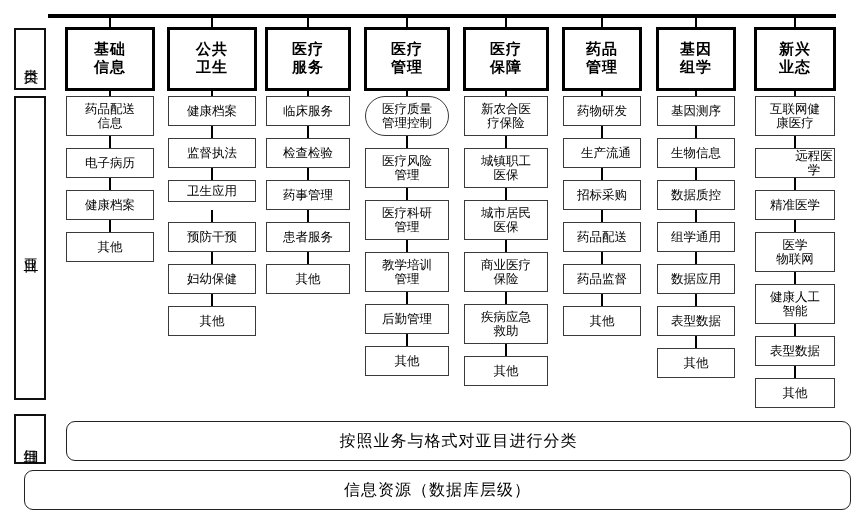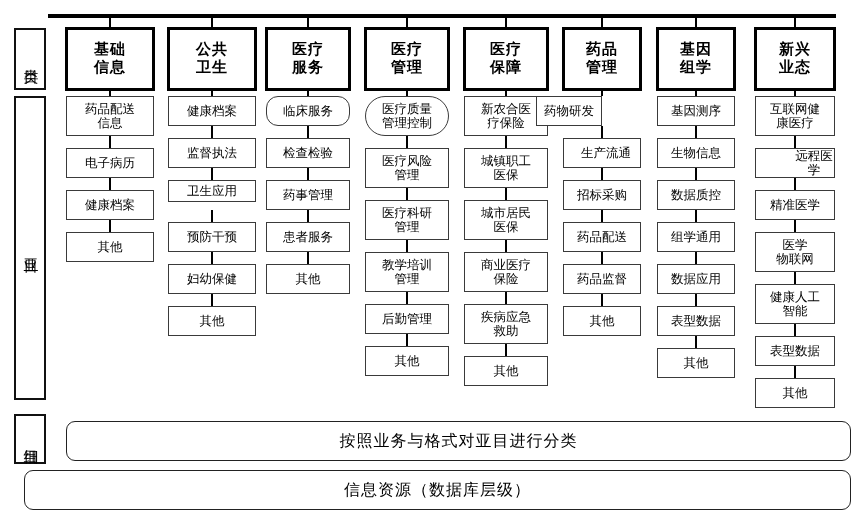--- a/index.html
+++ b/index.html
@@ -132,21 +132,21 @@
       <div class="connector" style="left: 211px; top: 210px; height: 12px;"></div>
       <div class="sub-box" style="left: 168px; top: 222px; width: 88px; height: 30px;">预防干预</div>
       <div class="connector" style="left: 211px; top: 252px; height: 12px;"></div>
       <div class="sub-box" style="left: 168px; top: 264px; width: 88px; height: 30px;">妇幼保健</div>
       <div class="connector" style="left: 211px; top: 294px; height: 12px;"></div>
       <div class="sub-box" style="left: 168px; top: 306px; width: 88px; height: 30px;">其他</div>
       <div class="drop" style="left: 307px; top: 16px; height: 12px;"></div>
       <div class="cat-box" style="left: 266px; top: 28px; width: 84px; height: 62px;">医疗
 服务</div>
       <div class="connector" style="left: 307px; top: 90px; height: 6px;"></div>
-      <div class="sub-box" style="left: 266px; top: 96px; width: 84px; height: 30px; border-radius: 12px;">临床服务</div>
+      <div class="sub-box" style="left: 266px; top: 96px; width: 84px; height: 30px;">临床服务</div>
       <div class="connector" style="left: 307px; top: 126px; height: 12px;"></div>
       <div class="sub-box" style="left: 266px; top: 138px; width: 84px; height: 30px;">检查检验</div>
       <div class="connector" style="left: 307px; top: 168px; height: 12px;"></div>
       <div class="sub-box" style="left: 266px; top: 180px; width: 84px; height: 30px;">药事管理</div>
       <div class="connector" style="left: 307px; top: 210px; height: 12px;"></div>
       <div class="sub-box" style="left: 266px; top: 222px; width: 84px; height: 30px;">患者服务</div>
       <div class="connector" style="left: 307px; top: 252px; height: 12px;"></div>
       <div class="sub-box" style="left: 266px; top: 264px; width: 84px; height: 30px;">其他</div>
       <div class="drop" style="left: 406px; top: 16px; height: 12px;"></div>
       <div class="cat-box" style="left: 365px; top: 28px; width: 84px; height: 62px;">医疗
@@ -184,21 +184,21 @@
 保险</div>
       <div class="connector" style="left: 505px; top: 292px; height: 12px;"></div>
       <div class="sub-box" style="left: 464px; top: 304px; width: 84px; height: 40px;">疾病应急
 救助</div>
       <div class="connector" style="left: 505px; top: 344px; height: 12px;"></div>
       <div class="sub-box" style="left: 464px; top: 356px; width: 84px; height: 30px;">其他</div>
       <div class="drop" style="left: 601px; top: 16px; height: 12px;"></div>
       <div class="cat-box" style="left: 563px; top: 28px; width: 78px; height: 62px;">药品
 管理</div>
       <div class="connector" style="left: 601px; top: 90px; height: 6px;"></div>
-      <div class="sub-box" style="left: 536px; top: 96px; width: 66px; height: 30px;">药物研发</div>
+      <div class="sub-box" style="left: 563px; top: 96px; width: 78px; height: 30px;">药物研发</div>
       <div class="connector" style="left: 601px; top: 126px; height: 12px;"></div>
       <div class="sub-box" style="left: 563px; top: 138px; width: 78px; height: 30px; padding-left: 8px;">生产流通</div>
       <div class="connector" style="left: 601px; top: 168px; height: 12px;"></div>
       <div class="sub-box" style="left: 563px; top: 180px; width: 78px; height: 30px;">招标采购</div>
       <div class="connector" style="left: 601px; top: 210px; height: 12px;"></div>
       <div class="sub-box" style="left: 563px; top: 222px; width: 78px; height: 30px;">药品配送</div>
       <div class="connector" style="left: 601px; top: 252px; height: 12px;"></div>
       <div class="sub-box" style="left: 563px; top: 264px; width: 78px; height: 30px;">药品监督</div>
       <div class="connector" style="left: 601px; top: 294px; height: 12px;"></div>
       <div class="sub-box" style="left: 563px; top: 306px; width: 78px; height: 30px;">其他</div>

